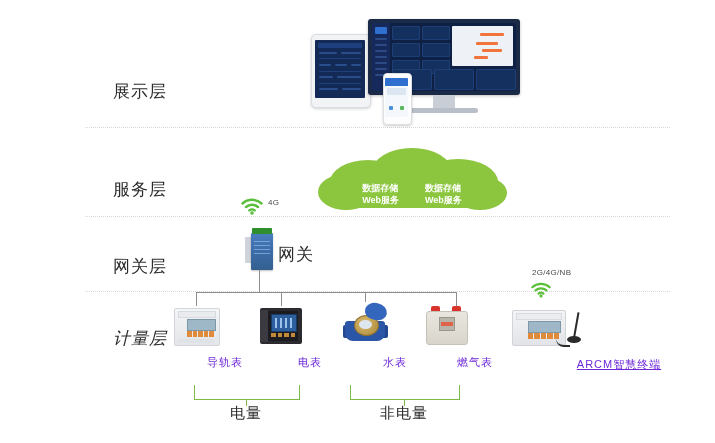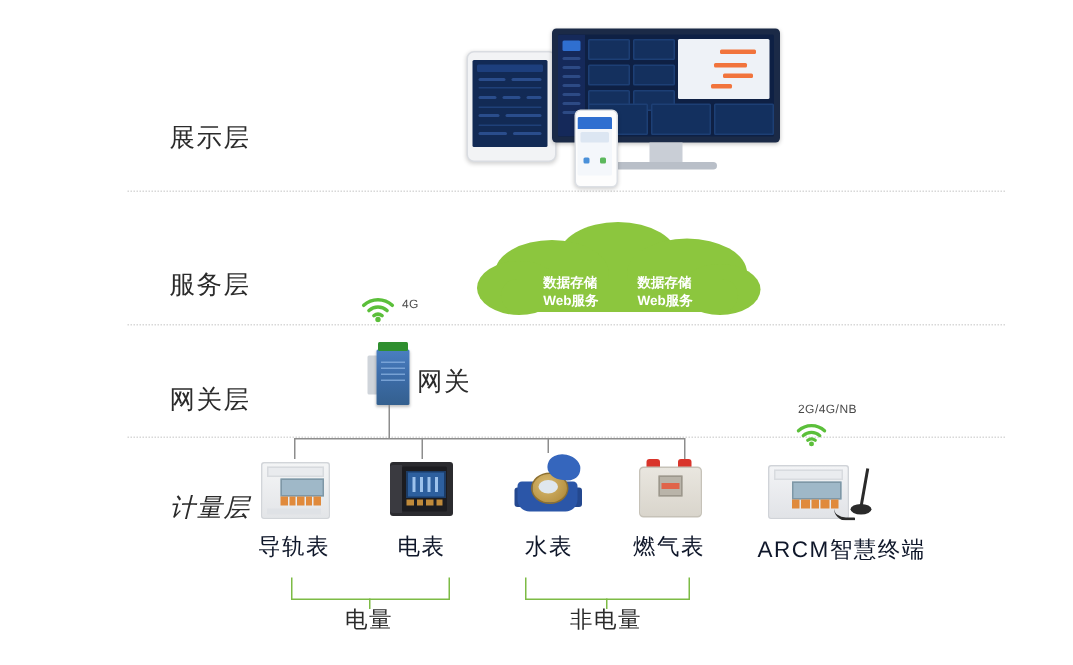--- a/index.html
+++ b/index.html
@@ -130,22 +130,23 @@
   }
 
   
   .ln{position:absolute;background:#8d8d8d;}
   .ln-v{width:1px;}
   .ln-h{height:1px;}
 
   
   .dev{position:absolute;}
   .dev-cap{
-    position:absolute;font-size:15px;color:#0f172a;letter-spacing:1px;white-space:nowrap;
+    position:absolute;font-size:11px;color:#6d28d9;letter-spacing:1px;white-space:nowrap;
     text-align:center;
+    margin-left:29px;
   }
 
   
   .din-body{
     position:absolute;left:0;top:0;width:44px;height:36px;
     background:linear-gradient(180deg,#f4f5f6 0%,#e3e5e8 100%);
     border:1px solid #d2d5d9;border-radius:2px;
   }
   .din-top{position:absolute;left:4px;top:3px;width:36px;height:5px;background:#e9ebee;border:1px solid #d7dade;}
   .din-lcd{position:absolute;left:13px;top:11px;width:27px;height:10px;background:#9fb8c8;border:1px solid #7e97a6;}
@@ -432,21 +433,21 @@
       <s></s>
         <s></s>
         <s></s>
         <s></s>
         <s></s>
     </div>
     <div class="ant-cable"></div>
     <div class="ant-rod"></div>
     <div class="ant-base"></div>
   </div>
-  <div class="dev-cap" style="left:505px;top:357px;width:110px;">ARCM智慧终端</div>
+  <div class="dev-cap" style="left:535px;top:357px;width:110px;text-decoration:underline;">ARCM智慧终端</div>
 
   <div class="bracket" style="left:194px;top:385px;width:104px;"></div>
   <div class="brk-stem" style="left:246px;top:399px;height:7px;"></div>
   <div class="bracket-cap" style="left:206px;top:404px;width:80px;">电量</div>
 
   <div class="bracket" style="left:350px;top:385px;width:108px;"></div>
   <div class="brk-stem" style="left:404px;top:399px;height:7px;"></div>
   <div class="bracket-cap" style="left:364px;top:404px;width:80px;">非电量</div>
 
 </div>

